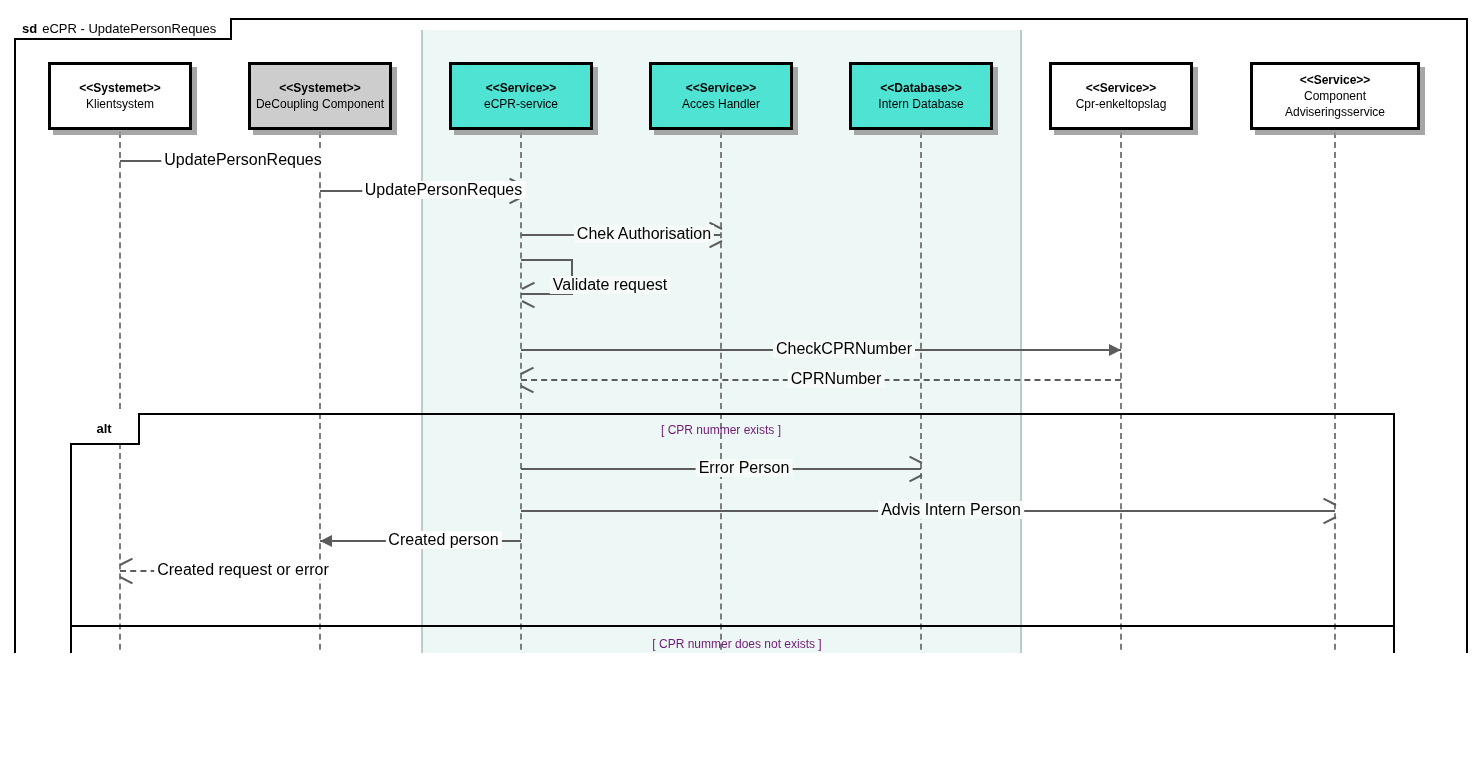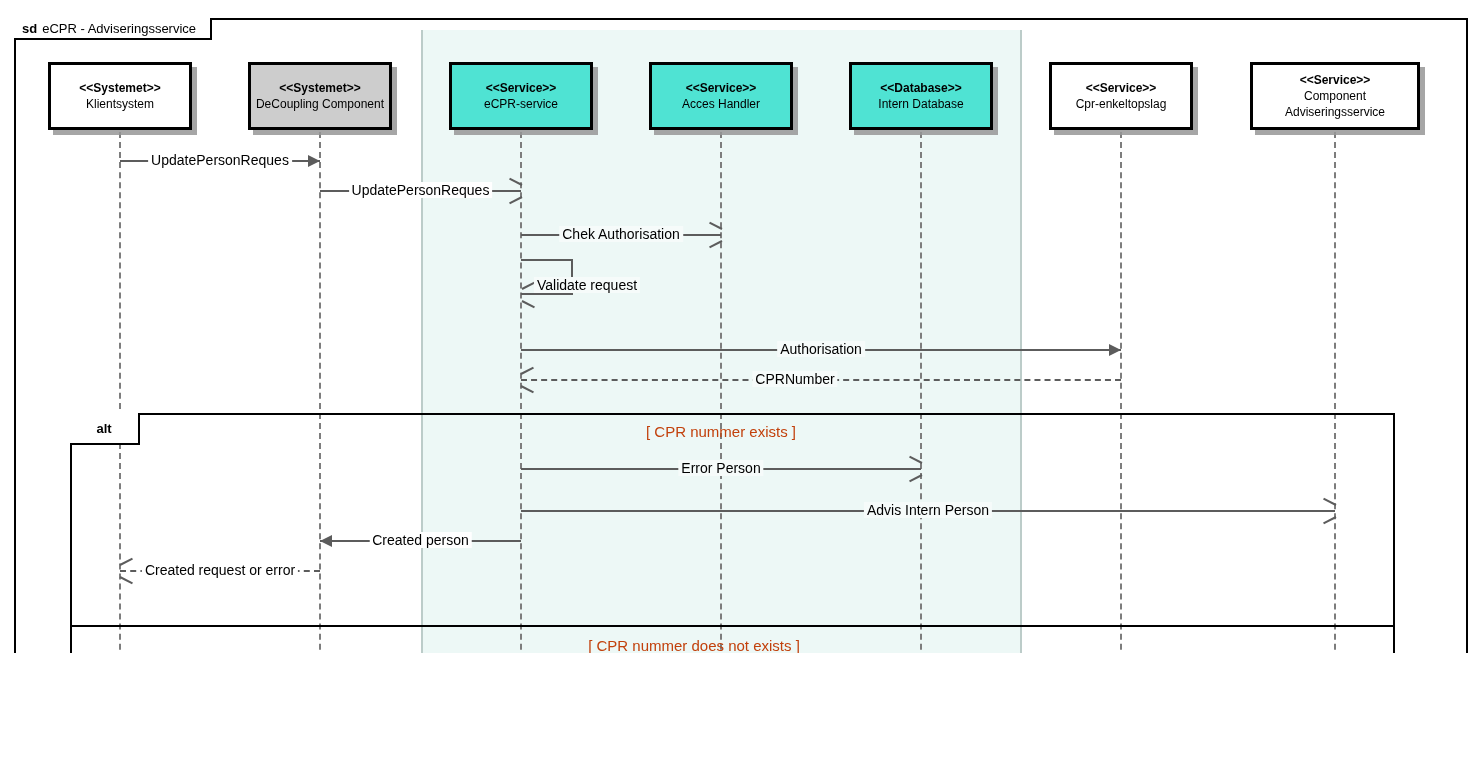--- a/index.html
+++ b/index.html
@@ -34,28 +34,28 @@
   .actor.cyan{background:#4fe3d3;}
 
   
   .alt-frag{position:absolute;left:70px;top:413px;width:1325px;height:292px;
             border:2px solid #000;box-sizing:border-box;background:transparent;}
   .alt-div{position:absolute;left:70px;width:1325px;height:0;border-top:2px solid #000;}
   .alt-tab{position:absolute;left:70px;top:413px;width:70px;height:32px;
            border:2px solid #000;border-left:none;border-top:none;box-sizing:border-box;
            background:#fff;display:flex;align-items:center;justify-content:center;
            font-size:13px;font-weight:bold;color:#000;}
-  .guard{position:absolute;font-size:15px;color:#c2410c;white-space:nowrap;
+  .guard{position:absolute;font-size:12px;color:#701a75;white-space:nowrap;
          transform:translateX(-50%);text-align:right;}
 
   
   .msg{position:absolute;height:0;border-top:2px solid #5c5c5c;}
   .msg.ret{border-top:2px dashed #5c5c5c;}
-  .msg-label{position:absolute;font-size:14px;color:#000;white-space:nowrap;
-             transform:translate(-50%,-50%);background:#f6fbfa;padding:0 3px;}
+  .msg-label{position:absolute;font-size:16px;color:#000;white-space:nowrap;
+             transform:translate(-50%,-50%);background:#f6fbfa;padding:0 3px;margin-left:23px;}
   .msg-label.onwhite{background:#ffffff;}
   .arrow{position:absolute;width:0;height:0;}
   
   .arrow.filled-r{border-top:6px solid transparent;border-bottom:6px solid transparent;
                   border-left:12px solid #5c5c5c;}
   .arrow.filled-l{border-top:6px solid transparent;border-bottom:6px solid transparent;
                   border-right:12px solid #5c5c5c;}
   
   .arrow.open-r,.arrow.open-l{width:13px;height:14px;}
   .arrow.open-r:before,.arrow.open-r:after,
@@ -73,21 +73,21 @@
 </head>
 <body>
 
 <div id="stage">
 
   <div class="scope-band"></div>
 
   <div class="sd-frame"></div>
   <div class="sd-tab">
     <span class="kw">sd</span>
-    <span>eCPR - Adviseringsservice</span>
+    <span>eCPR - UpdatePersonReques</span>
   </div>
 
   <div id="lifelines-layer">
       <div class="lifeline" style="left: 119px;"></div>
       <div class="lifeline" style="left: 319px;"></div>
       <div class="lifeline" style="left: 520px;"></div>
       <div class="lifeline" style="left: 720px;"></div>
       <div class="lifeline" style="left: 920px;"></div>
       <div class="lifeline" style="left: 1120px;"></div>
       <div class="lifeline" style="left: 1334px;"></div>
@@ -121,42 +121,42 @@
         <div class="stereo">&lt;&lt;Service&gt;&gt;</div>
         <div>Component Adviseringsservice</div>
       </div>
     </div>
 
   <div class="alt-frag"></div>
   <div class="alt-div" style="top:625px;"></div>
   <div class="alt-tab">alt</div>
   <div id="guards-layer">
       <div class="guard" style="left: 721px; top: 423px;">[ CPR nummer exists ]</div>
-      <div class="guard" style="left: 694px; top: 637px;">[ CPR nummer does not exists ]</div>
+      <div class="guard" style="left: 737px; top: 637px;">[ CPR nummer does not exists ]</div>
     </div>
 
   <div id="messages-layer">
       <div class="msg" style="left: 120px; width: 200px; top: 160px;"></div>
       <div class="arrow filled-r" style="top: 155px; left: 308px;"></div>
       <div class="msg-label onwhite" style="left: 220px; top: 160px;">UpdatePersonReques</div>
       <div class="msg" style="left: 320px; width: 201px; top: 190px;"></div>
       <div class="arrow open-r" style="top: 184px; left: 508px;"></div>
       <div class="msg-label onwhite" style="left: 420.5px; top: 190px;">UpdatePersonReques</div>
       <div class="msg" style="left: 521px; width: 200px; top: 234px;"></div>
       <div class="arrow open-r" style="top: 228px; left: 708px;"></div>
       <div class="msg-label" style="left: 621px; top: 234px;">Chek Authorisation</div>
       <div class="self-msg" style="left: 521px; top: 259px; width: 52px; height: 36px;"></div>
       <div class="arrow open-l" style="left: 522px; top: 288px;"></div>
       <div class="msg-label" style="left: 587px; top: 285px;">Validate request</div>
       <div class="msg" style="left: 521px; width: 600px; top: 349px;"></div>
       <div class="arrow filled-r" style="top: 344px; left: 1109px;"></div>
-      <div class="msg-label" style="left: 821px; top: 349px;">Authorisation</div>
+      <div class="msg-label" style="left: 821px; top: 349px;">CheckCPRNumber</div>
       <div class="msg ret" style="left: 521px; width: 600px; top: 379px;"></div>
       <div class="arrow open-l" style="top: 373px; left: 521px;"></div>
-      <div class="msg-label" style="left: 795px; top: 379px;">CPRNumber</div>
+      <div class="msg-label" style="left: 813px; top: 379px;">CPRNumber</div>
       <div class="msg" style="left: 521px; width: 400px; top: 468px;"></div>
       <div class="arrow open-r" style="top: 462px; left: 908px;"></div>
       <div class="msg-label" style="left: 721px; top: 468px;">Error Person</div>
       <div class="msg" style="left: 521px; width: 814px; top: 510px;"></div>
       <div class="arrow open-r" style="top: 504px; left: 1322px;"></div>
       <div class="msg-label" style="left: 928px; top: 510px;">Advis Intern Person</div>
       <div class="msg" style="left: 320px; width: 201px; top: 540px;"></div>
       <div class="arrow filled-l" style="top: 535px; left: 320px;"></div>
       <div class="msg-label onwhite" style="left: 420.5px; top: 540px;">Created person</div>
       <div class="msg ret" style="left: 120px; width: 200px; top: 570px;"></div>

